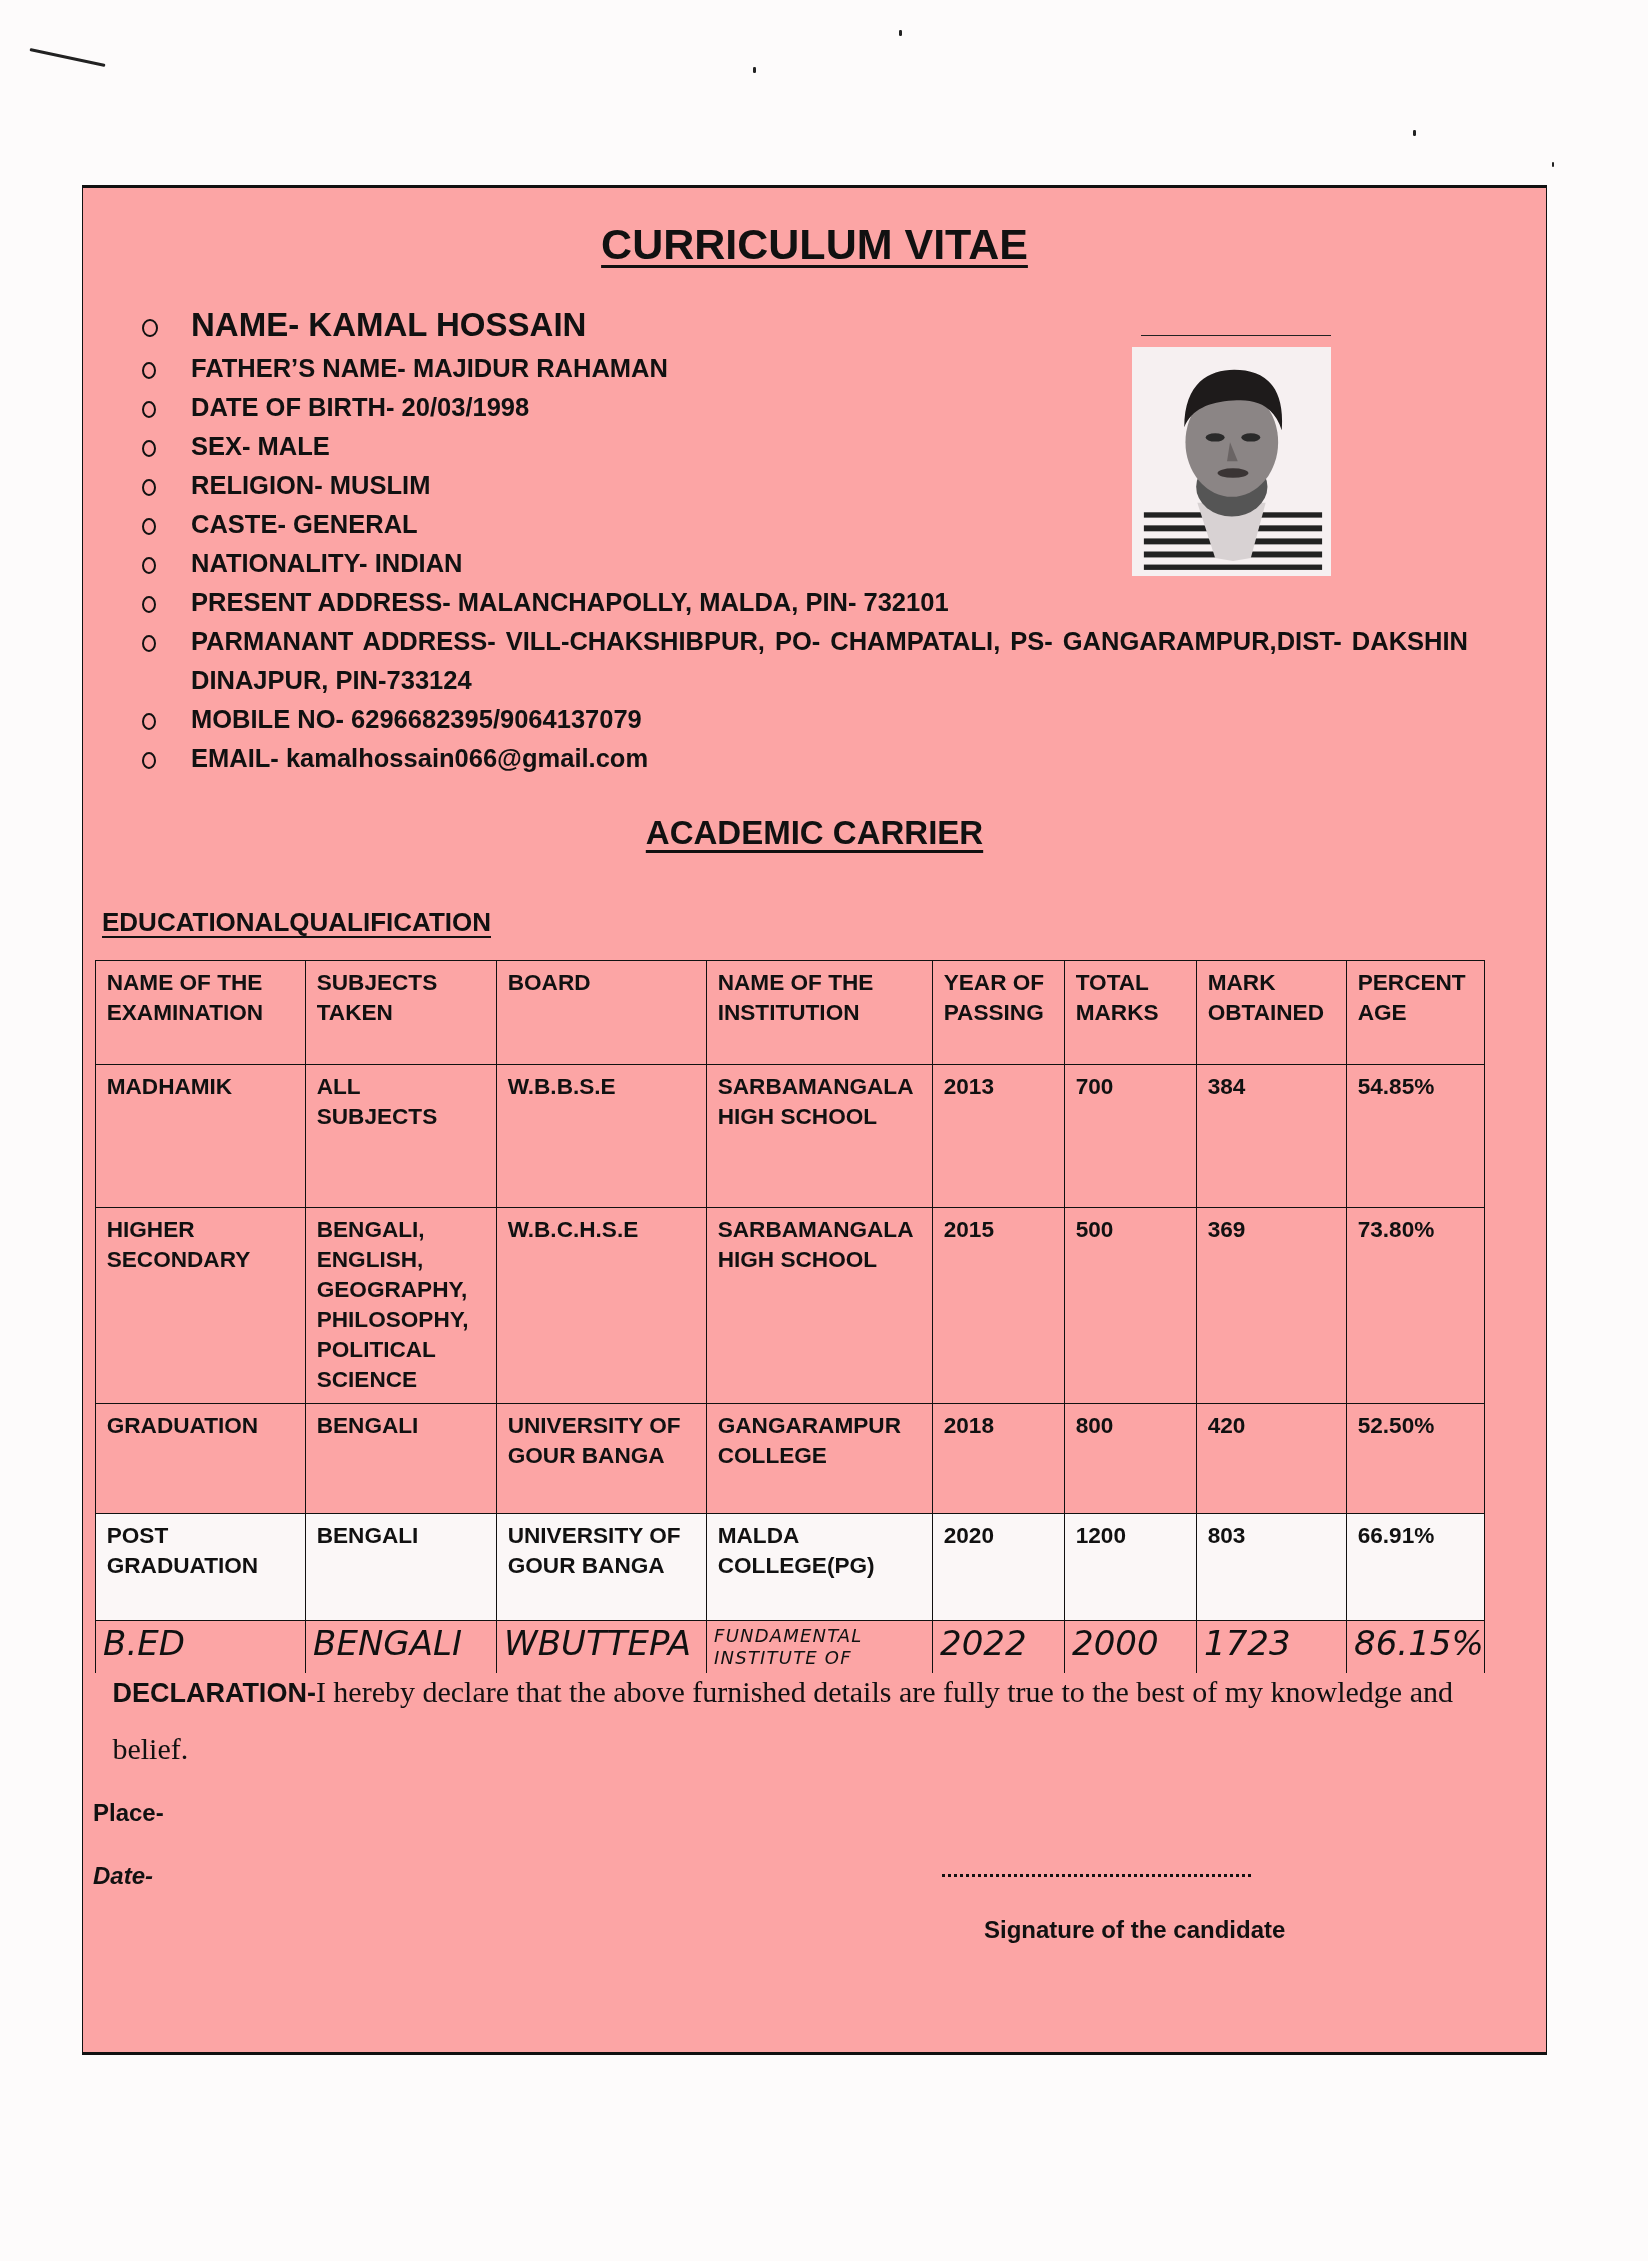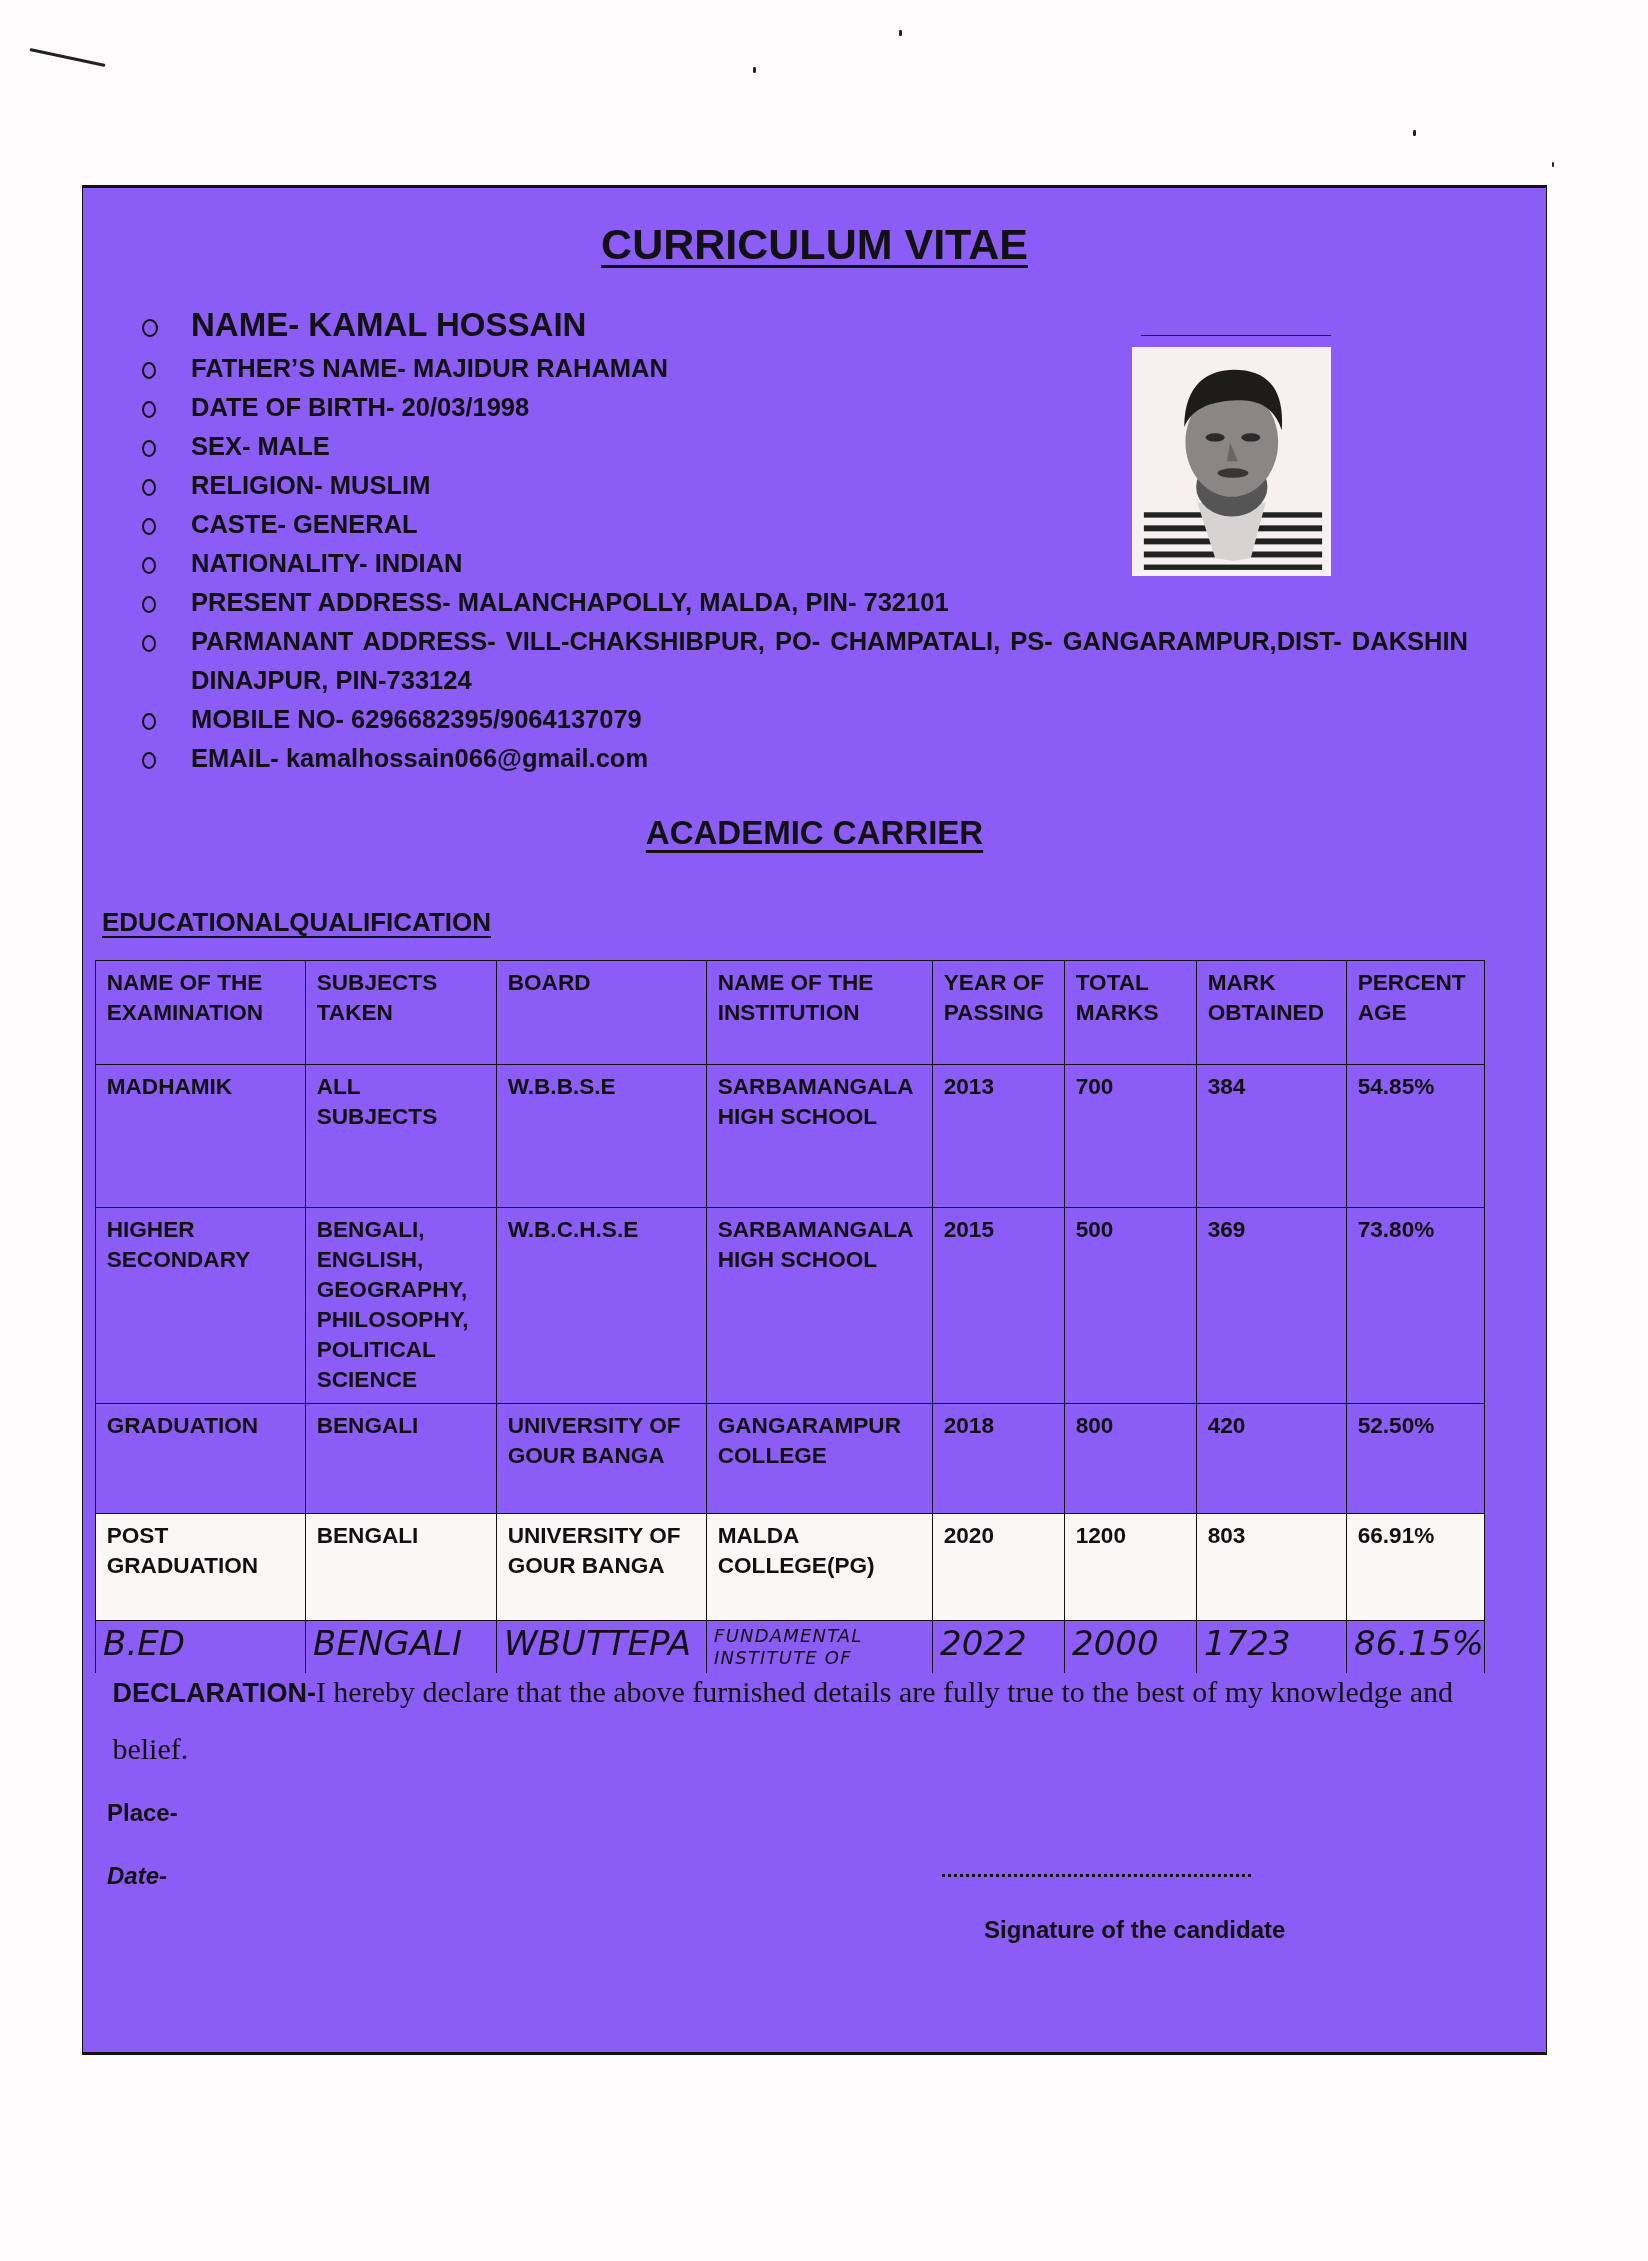--- a/index.html
+++ b/index.html
@@ -6,21 +6,21 @@
   body {
     width: 1648px; height: 2261px; position: relative; overflow: hidden;
     background: #fdfbfb;
     font-family: "Liberation Sans", sans-serif;
     color: #111;
   }
   .speck { position: absolute; background: #222; border-radius: 1.2px; }
   .frame {
     position: absolute; left: 82px; top: 185px; width: 1463px; height: 1864px;
     border: 1.8px solid #111; border-top-width: 3px; border-bottom-width: 3.6px;
-    background: #8b5cf6;
+    background: #fca5a5;
   }
   .title {
     position: absolute; left: 0; right: 0; text-align: center;
     font-weight: bold; text-decoration: underline; text-decoration-thickness: 3px;
     text-underline-offset: 6px;
   }
   .cv-title { top: 32px; font-size: 43px; }
   .ac-title { top: 626px; font-size: 33px; }
   .info-list { position: absolute; left: 59px; top: 113px; width: 1366px; list-style: none; margin: 0; padding: 0; }
   .info-item { position: relative; padding-left: 49px; font-weight: bold; font-size: 25.5px; line-height: 39px; }
@@ -57,21 +57,21 @@
     font-family: "DejaVu Sans", sans-serif; font-weight: normal; font-size: 34px;
     font-style: italic; line-height: 36px; height: 36px; padding: 3.6px 7.1px;
     border-bottom: none;
   }
   tr.hand td.small { font-size: 18px; line-height: 22.6px; letter-spacing: 1.2px; }
   .declaration {
     position: absolute; left: 21.4px; top: 1476px; width: 1384px;
     font-family: "Liberation Serif", serif; font-size: 30px; line-height: 55px; margin-left: 8px;
   }
   .declaration b { font-family: "Liberation Sans", sans-serif; font-weight: bold; font-size: 27px; }
-  .place, .date { position: absolute; left: 24px; font-weight: bold; font-size: 24px; }
+  .place, .date { position: absolute; left: 10px; font-weight: bold; font-size: 24px; }
   .place { top: 1611px; }
   .date { top: 1674px; font-style: italic; }
   .sig-line { position: absolute; left: 859px; top: 1686px; width: 309px; border-top: 3.6px dotted #111; }
   .sig-label { position: absolute; left: 901px; top: 1728px; font-weight: bold; font-size: 24px; }
 </style>
 </head>
 <body>
 
 <div class="speck" style="left:28.5px;top:56px;width:77px;height:3px;transform:rotate(12deg);"></div>
 <div class="speck" style="left:899px;top:30px;width:3px;height:6px;"></div>

